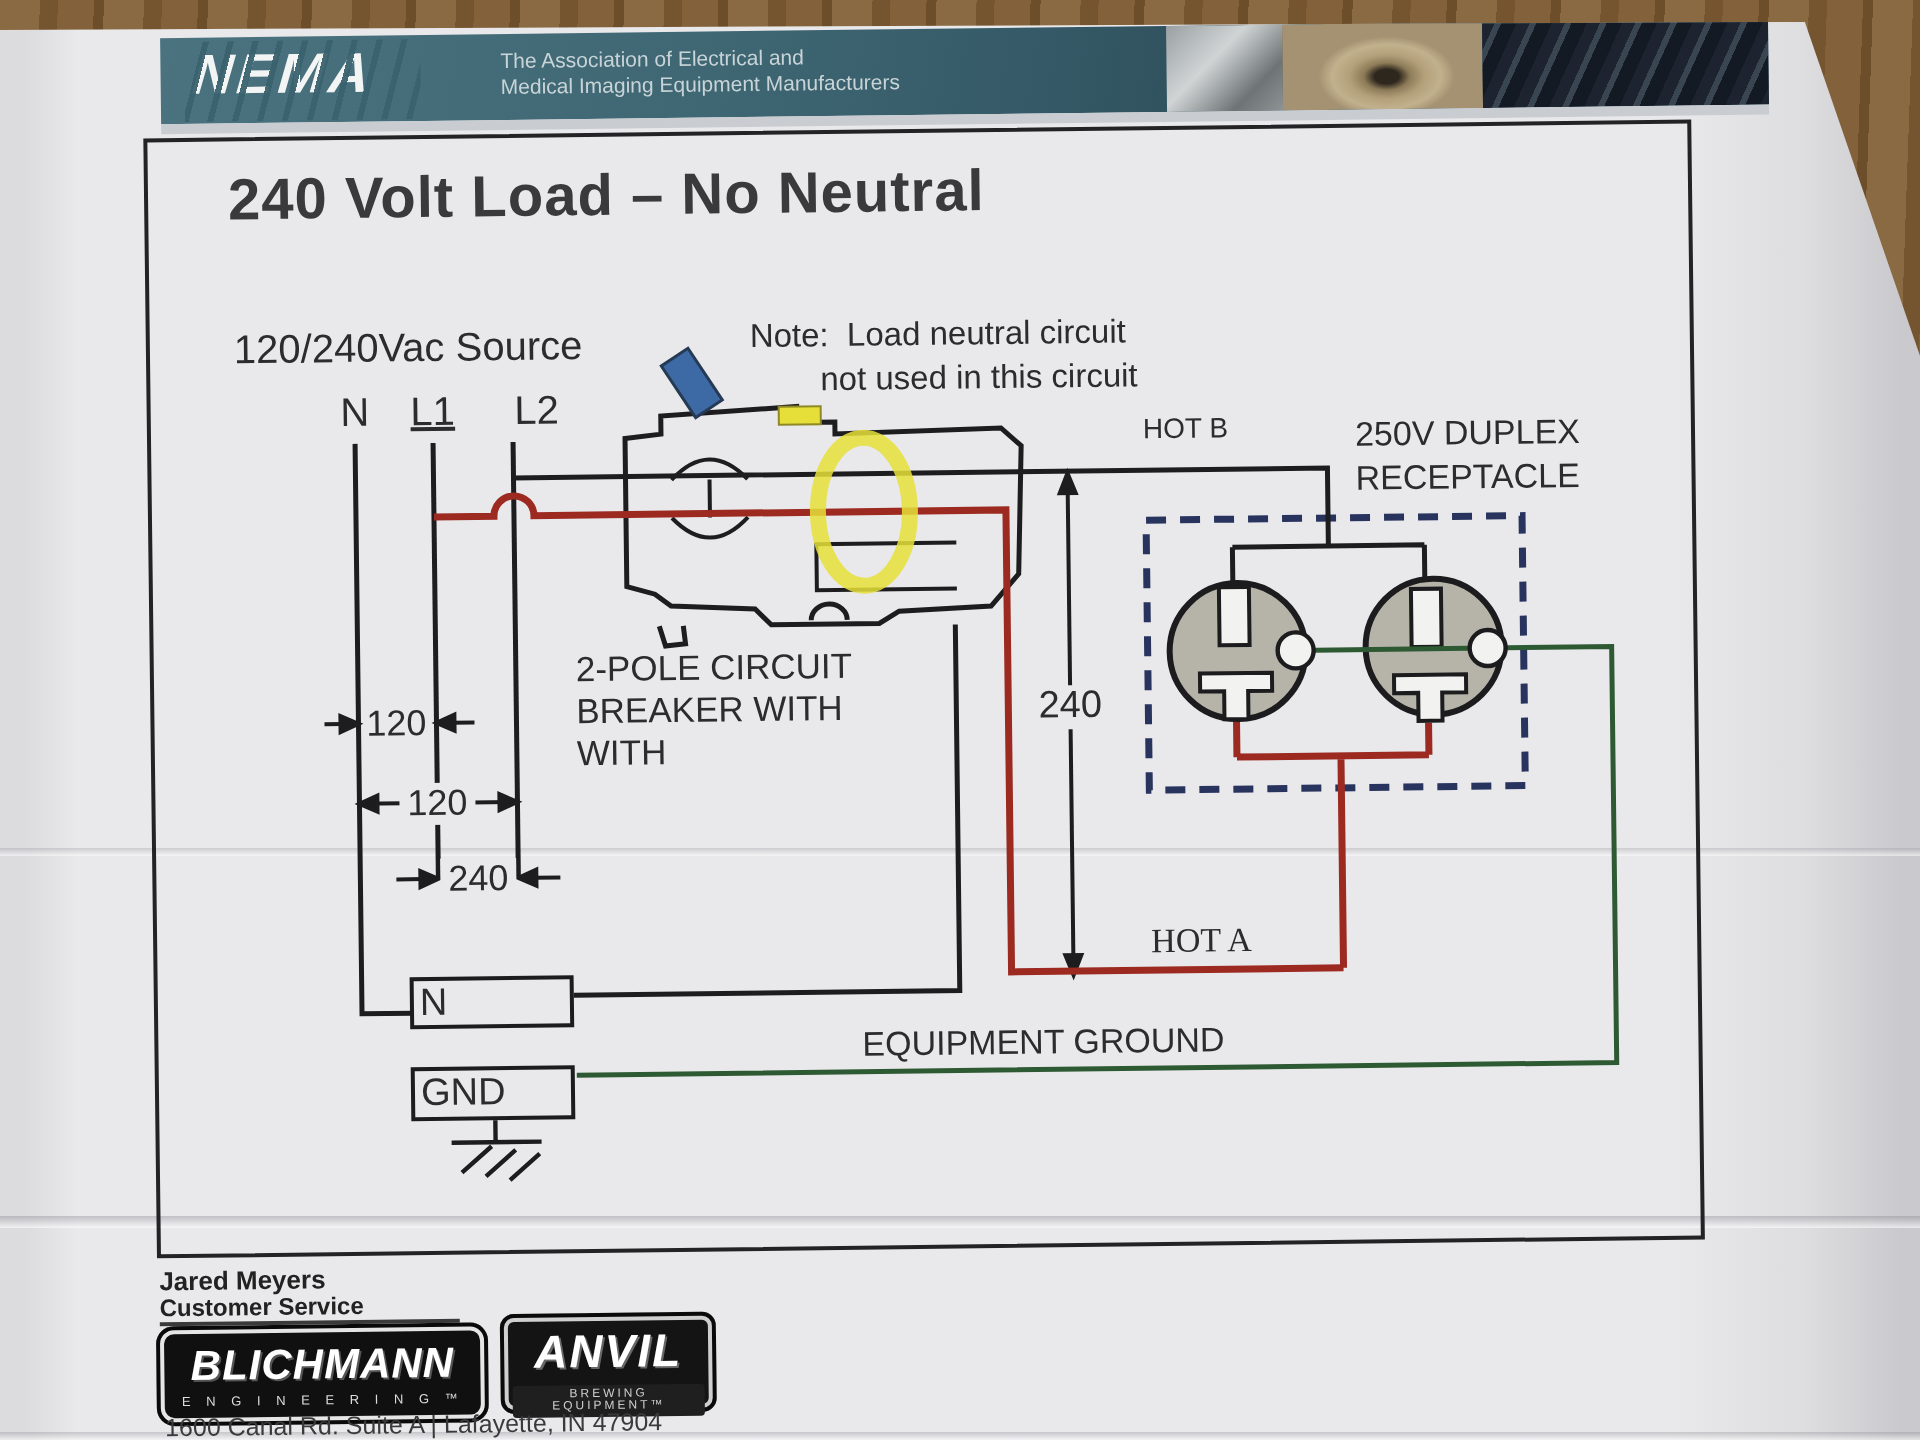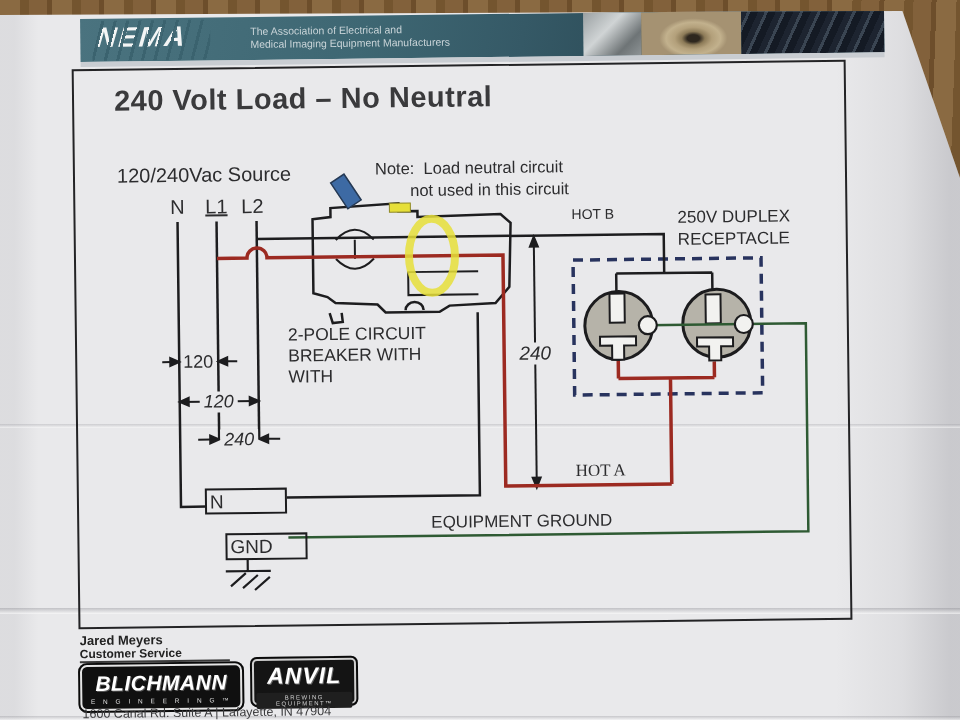--- a/index.html
+++ b/index.html
@@ -36,39 +36,39 @@
   .tg1{top:8px;} .tg2{top:21px;}
   .banner-strip{position:absolute;left:84px;top:57px;width:804px;height:5px;background:#c9cdd2;}
 
   
   .diagram-box{position:absolute;left:75px;top:64px;width:770px;height:556px;border:2.5px solid #232325;}
   .diagram-box svg{position:absolute;left:0;top:0;}
   .lbl{position:absolute;color:#2c2c2e;white-space:pre;}
   .title{left:40px;top:14px;font-size:29px;font-weight:bold;color:#3a3a3c;letter-spacing:.5px;}
   .src{left:42px;top:94px;font-size:20px;}
   .term{font-size:20px;top:126px;text-align:center;}
-  .t-n{left:94px;width:16px;} .t-l1{left:128px;width:26px;text-decoration:underline;} .t-l2{left:164px;width:26px;}
+  .t-n{left:94px;width:16px;} .t-l1{left:128px;width:26px;text-decoration:underline;} .t-l2{left:180px;width:26px;}
   .note{font-size:16.5px;}
   .note1{left:300px;top:92px;} .note2{left:335px;top:114px;}
   .brk{font-size:17.5px;}
   .brk1{left:211px;top:256px;} .brk2{left:211px;top:277px;} .brk3{left:211px;top:298px;}
   .hotb{left:496px;top:141px;font-size:14px;}
   .hota{left:497px;top:396px;font-size:17px;font-family:Liberation Serif, serif;}
   .rcp{font-size:17px;}
   .rcp1{left:602px;top:144px;} .rcp2{left:602px;top:166px;}
   .eqg{left:352px;top:446px;font-size:17px;}
   .dim{font-size:18px;text-align:center;}
-  .dim-bg{background:#e9e9eb;font-style:italic;}
+  .dim-bg{background:#e9e9eb;}
   .d1{left:102px;top:282px;width:38px;}
   .d2{left:122px;top:322px;width:38px;}
   .d3{left:142px;top:360px;width:38px;}
   .d4{left:437px;top:277px;width:42px;font-size:19px;}
   .tbox{position:absolute;border:2.5px solid #1c1c1e;font-size:19px;color:#2c2c2e;line-height:23px;padding-left:3px;box-sizing:border-box;}
   .nbox{left:126px;top:419px;width:82px;height:26px;}
-  .gbox{left:126px;top:464px;width:82px;height:27px;margin-left:20px;}
+  .gbox{left:126px;top:464px;width:82px;height:27px;}
 
   
   .foot-name{position:absolute;left:76px;top:628px;font-size:13px;font-weight:bold;color:#222;}
   .foot-role{position:absolute;left:76px;top:642px;font-size:12px;font-weight:bold;color:#222;border-bottom:2px solid #3a3a3a;width:150px;}
   .logo1{position:absolute;left:74px;top:658px;width:166px;height:50px;background:#101010;border-radius:9px;
     box-shadow:inset 0 0 0 2px #0a0a0a, inset 0 0 0 4px #e5e5e5;text-align:center;}
   .logo1-name{color:#fff;font-size:21px;font-weight:900;font-style:italic;letter-spacing:.5px;margin-top:9px;text-shadow:1px 1px 0 #555;}
   .logo1-sub{color:#ddd;font-size:6.5px;letter-spacing:3px;margin-top:2px;}
   .logo2{position:absolute;left:246px;top:654px;width:108px;height:50px;background:#141414;border-radius:7px;
     box-shadow:inset 0 0 0 2px #0a0a0a, inset 0 0 0 4px #cfcfcf;text-align:center;}

